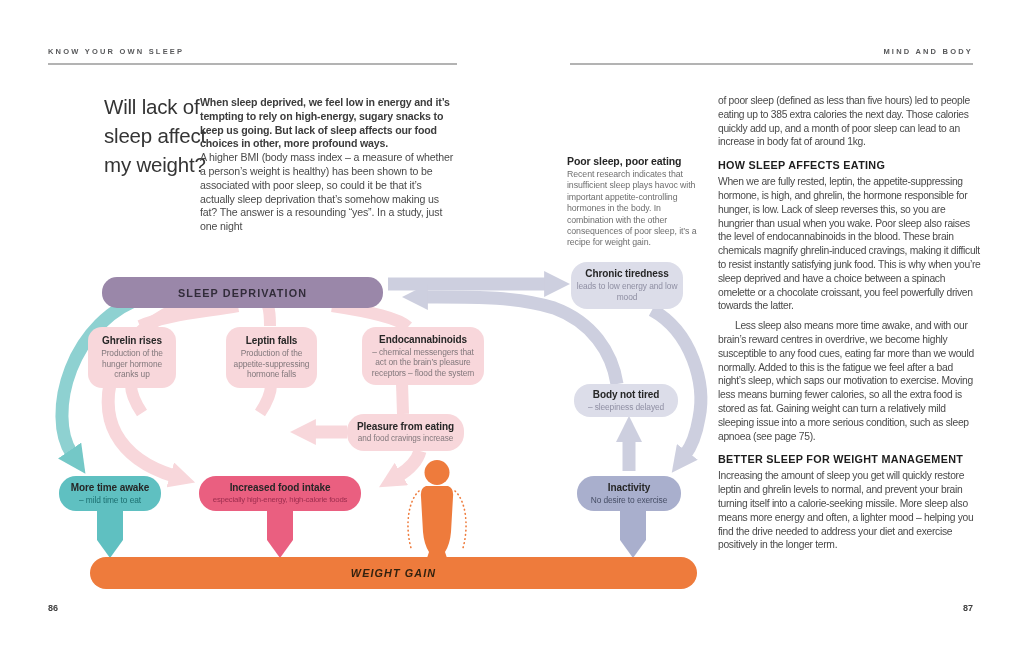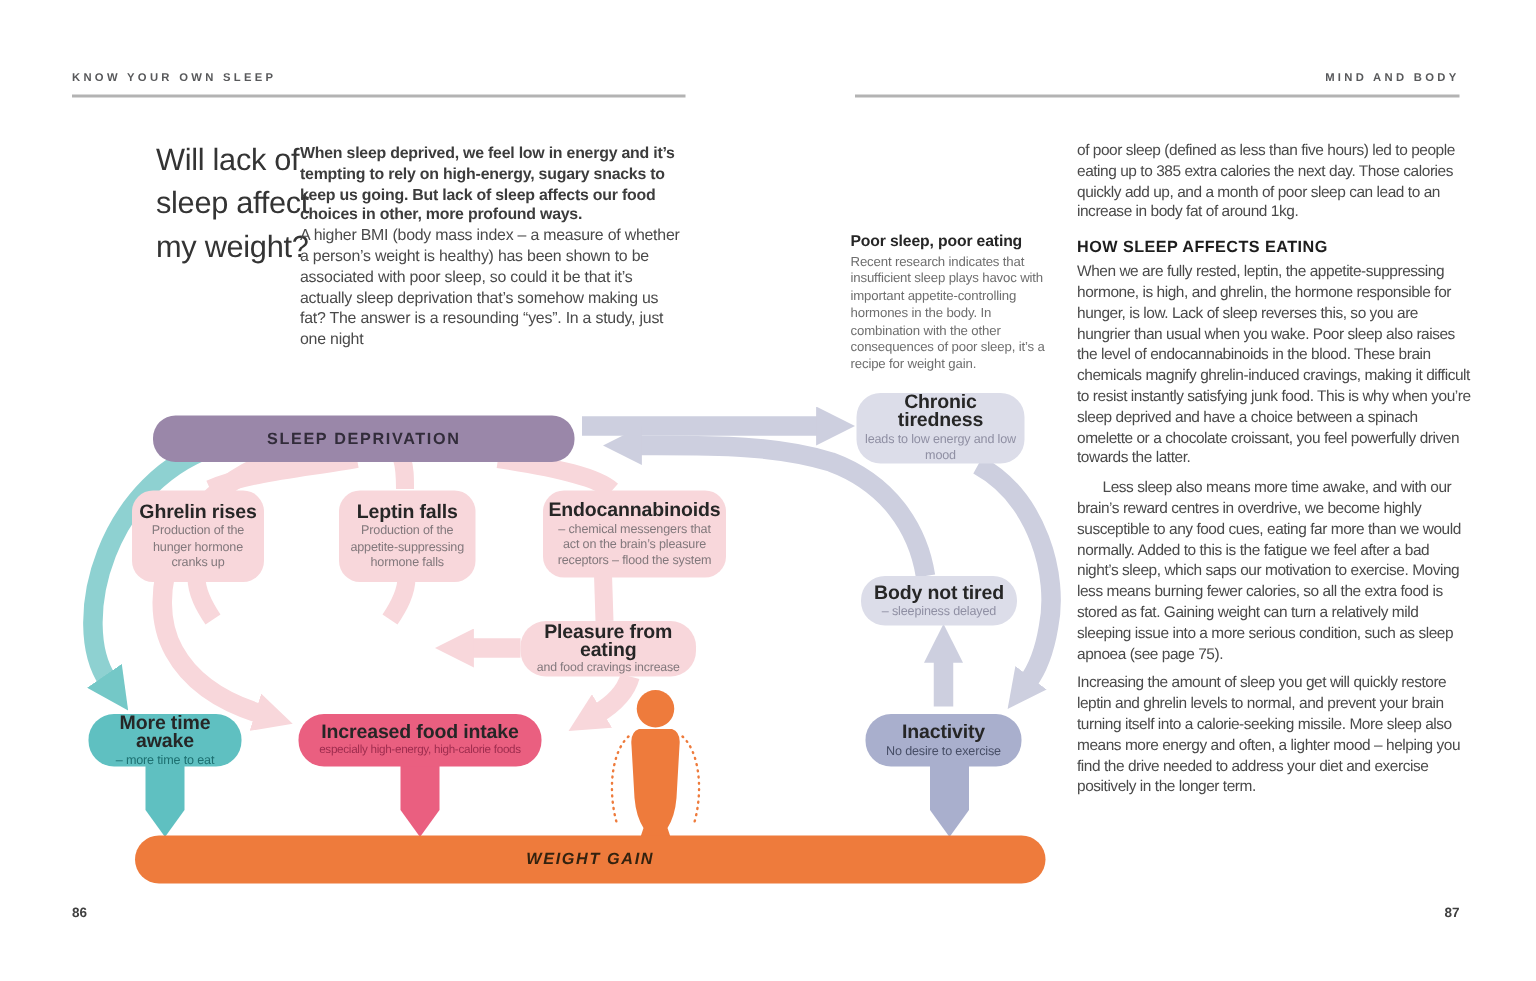--- a/index.html
+++ b/index.html
@@ -21,21 +21,21 @@
   #caption .cap-body{margin:0;font-size:8.8px;line-height:11.4px;color:#6e6e6e;letter-spacing:-0.1px;}
 
   
   #right-col{position:absolute;left:718px;top:94px;width:263px;color:#4a4a4a;}
   #right-col p{margin:0 0 6px 0;font-size:10.3px;line-height:13.8px;letter-spacing:-0.3px;}
   #right-col h3{margin:10px 0 4px 0;font-size:10.8px;font-weight:700;letter-spacing:0.3px;color:#1d1d1d;}
   #right-col .indent{text-indent:17px;}
 
   
   .node{position:absolute;z-index:2;display:flex;flex-direction:column;justify-content:center;align-items:center;text-align:center;box-sizing:border-box;padding:2px 4px;border-radius:15px;}
-  .node-title{font-size:13px;font-weight:700;color:#262626;letter-spacing:-0.1px;line-height:12px;}
+  .node-title{font-size:10px;font-weight:700;color:#262626;letter-spacing:-0.1px;line-height:12px;}
   .node-body{font-size:8.4px;line-height:10.6px;color:#82787c;letter-spacing:-0.1px;margin-top:1px;}
   #n-sleep{left:102px;top:277px;width:281px;height:31px;background:var(--purple);}
   #n-sleep .node-title{letter-spacing:1.1px;color:#322c3a;font-size:10.8px;}
   #n-ghrelin{left:88px;top:327px;width:88px;height:61px;background:var(--pink_light);border-radius:14px;}
   #n-leptin{left:226px;top:327px;width:91px;height:61px;background:var(--pink_light);border-radius:14px;}
   #n-endo{left:342px;top:327px;width:122px;height:58px;background:var(--pink_light);border-radius:14px;margin-left:20px;}
   #n-hunger{left:122px;top:414px;width:163px;height:35px;background:var(--pink_light);border-radius:17px;}
   #n-pleasure{left:347px;top:414px;width:117px;height:37px;background:var(--pink_light);border-radius:17px;}
   #n-awake{left:59px;top:476px;width:102px;height:35px;background:var(--teal);border-radius:17px;}
   #n-awake .node-body{color:#1d6f70;}
@@ -84,20 +84,21 @@
     <p class="cap-title">Poor sleep, poor eating</p>
     <p class="cap-body">Recent research indicates that insufficient sleep plays havoc with important appetite-controlling hormones in the body. In combination with the other consequences of poor sleep, it’s a recipe for weight gain.</p>
   </div>
   <div class="pagenum" style="left:48px;top:603px;">86</div>
 
   <div id="right-col">
     <p>of poor sleep (defined as less than five hours) led to people eating up to 385 extra calories the next day. Those calories quickly add up, and a month of poor sleep can lead to an increase in body fat of around 1kg.</p>
     <h3>HOW SLEEP AFFECTS EATING</h3>
     <p>When we are fully rested, leptin, the appetite-suppressing hormone, is high, and ghrelin, the hormone responsible for hunger, is low. Lack of sleep reverses this, so you are hungrier than usual when you wake. Poor sleep also raises the level of endocannabinoids in the blood. These brain chemicals magnify ghrelin-induced cravings, making it difficult to resist instantly satisfying junk food. This is why when you’re sleep deprived and have a choice between a spinach omelette or a chocolate croissant, you feel powerfully driven towards the latter.</p>
     <p class="indent">Less sleep also means more time awake, and with our brain’s reward centres in overdrive, we become highly susceptible to any food cues, eating far more than we would normally. Added to this is the fatigue we feel after a bad night’s sleep, which saps our motivation to exercise. Moving less means burning fewer calories, so all the extra food is stored as fat. Gaining weight can turn a relatively mild sleeping issue into a more serious condition, such as sleep apnoea (see page 75).</p>
+    <h3>BETTER SLEEP FOR WEIGHT MANAGEMENT</h3>
     <p>Increasing the amount of sleep you get will quickly restore leptin and ghrelin levels to normal, and prevent your brain turning itself into a calorie-seeking missile. More sleep also means more energy and often, a lighter mood – helping you find the drive needed to address your diet and exercise positively in the longer term.</p>
   </div>
   <div class="pagenum" style="right:51px;top:603px;">87</div>
 
   <svg id="arrows" width="1024" height="654" viewBox="0 0 1024 654">
     <defs>
       <marker id="mpink" viewBox="0 0 10 10" refX="1.5" refY="5" markerWidth="26" markerHeight="26" orient="auto" markerUnits="userSpaceOnUse">
         <path class="mk-pink" d="M0,0 L10,5 L0,10 z"></path>
       </marker>
       <marker id="mteal" viewBox="0 0 10 10" refX="1.5" refY="5" markerWidth="28" markerHeight="28" orient="auto" markerUnits="userSpaceOnUse">
@@ -154,21 +155,21 @@
   <div class="node" id="n-endo">
     <div class="node-title">Endocannabinoids</div>
     <div class="node-body">– chemical messengers that act on the brain’s pleasure receptors – flood the system</div>
   </div>
   <div class="node" id="n-pleasure">
     <div class="node-title">Pleasure from eating</div>
     <div class="node-body">and food cravings increase</div>
   </div>
   <div class="node" id="n-awake">
     <div class="node-title">More time awake</div>
-    <div class="node-body">– more time to eat</div>
+    <div class="node-body">– mild time to eat</div>
   </div>
   <div class="node" id="n-food">
     <div class="node-title">Increased food intake</div>
     <div class="node-body">especially high-energy, high-calorie foods</div>
   </div>
   <div class="node" id="n-chronic">
     <div class="node-title">Chronic tiredness</div>
     <div class="node-body">leads to low energy and low mood</div>
   </div>
   <div class="node" id="n-bodynot">

